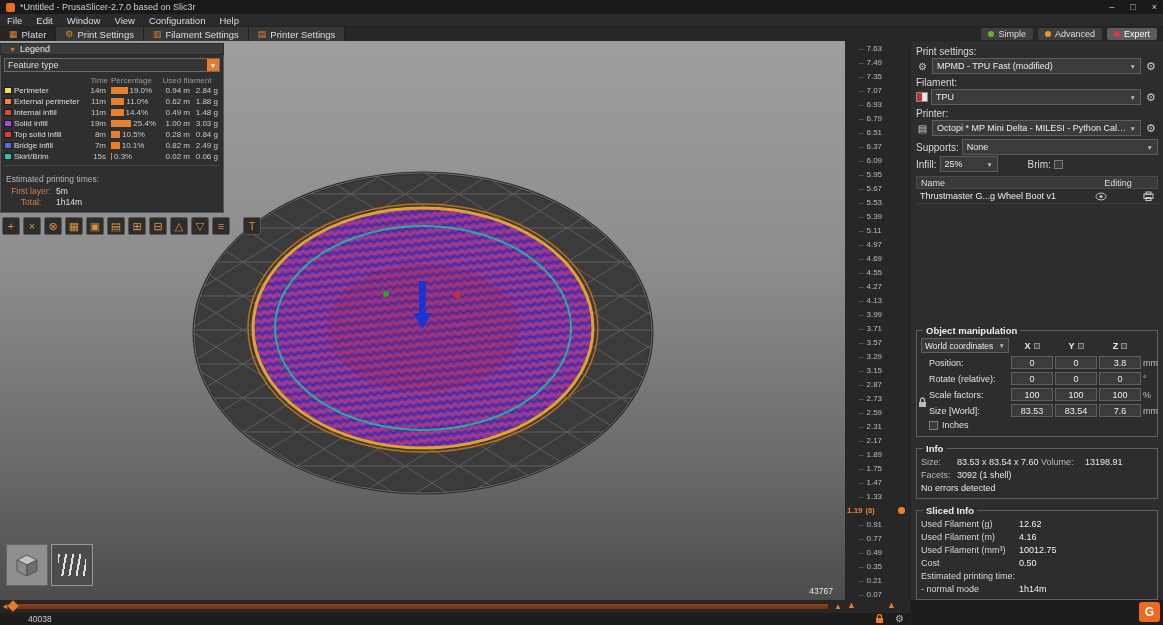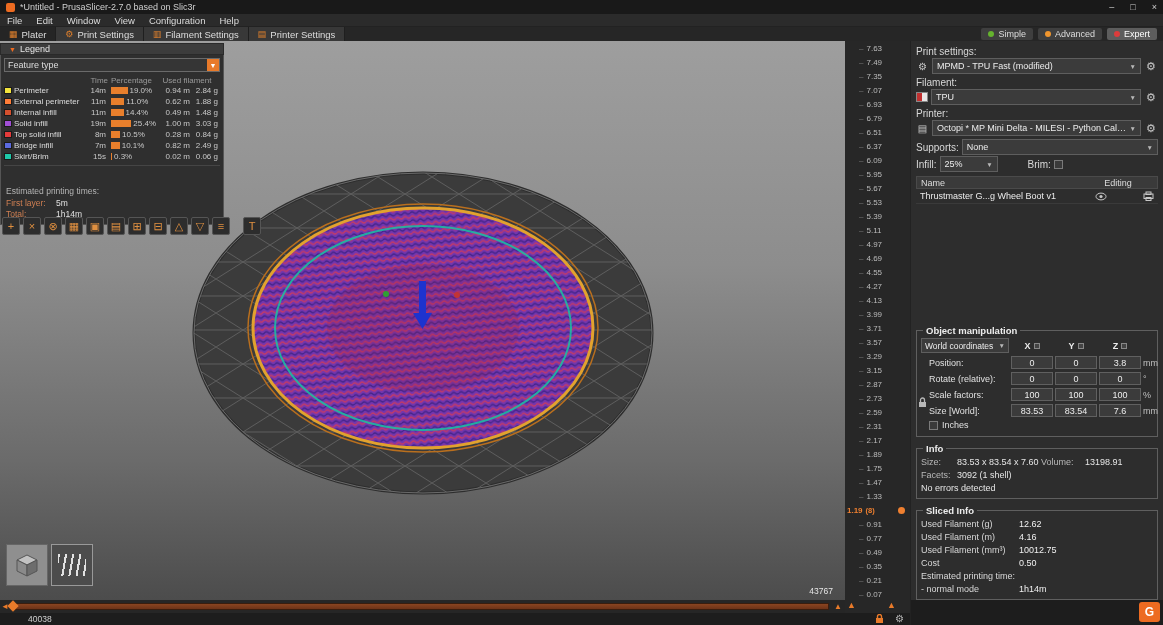--- a/index.html
+++ b/index.html
@@ -41,23 +41,23 @@
   .h-time { grid-column:3; text-align:right; }
   .h-pct { grid-column:4; padding-left:3px; }
   .h-used { grid-column:5/7; text-align:center; white-space:nowrap; }
   .lg-row { height:11px; font-size:8px; color:#c8c8c8; }
   .swatch { width:8px; height:7px; border:1px solid #1a1a1a; }
   .nm { color:#ddd; white-space:nowrap; overflow:hidden; }
   .tm { text-align:right; padding-right:2px; }
   .pc { display:flex; align-items:center; gap:2px; padding-left:3px; }
   .bar { height:7px; background:#e87f2c; display:inline-block; }
   .ln,.wt { text-align:right; white-space:nowrap; }
-  .est { border-top:1px solid #454545; margin-top:3px; padding:20px 2px 1px; }
+  .est { border-top:1px solid #454545; margin-top:3px; padding:8px 2px 1px; }
   .est-title { font-size:8.5px; color:#b4b4b4; margin-bottom:2px; }
-  .est-row { display:flex; font-size:8.5px; line-height:11px; }
+  .est-row { display:flex; font-size:8.5px; line-height:11px;text-align:center; }
   .est-l { width:50px; color:#cf7f52; }
   .est-v { color:#e0e0e0; }
 
   
   .left-toolbar { position:absolute; left:2px; top:176px; display:flex; gap:3px; z-index:5; }
   .tool-btn { width:18px; height:18px; background:#2d2d2d; border:1px solid #555; border-radius:2px; color:#e09040; font-size:11px; display:flex; align-items:center; justify-content:center; }
   .tool-btn.sep { margin-left:10px; }
 
   
   .view-toggles { position:absolute; left:6px; bottom:14px; display:flex; gap:3px; z-index:5; }

